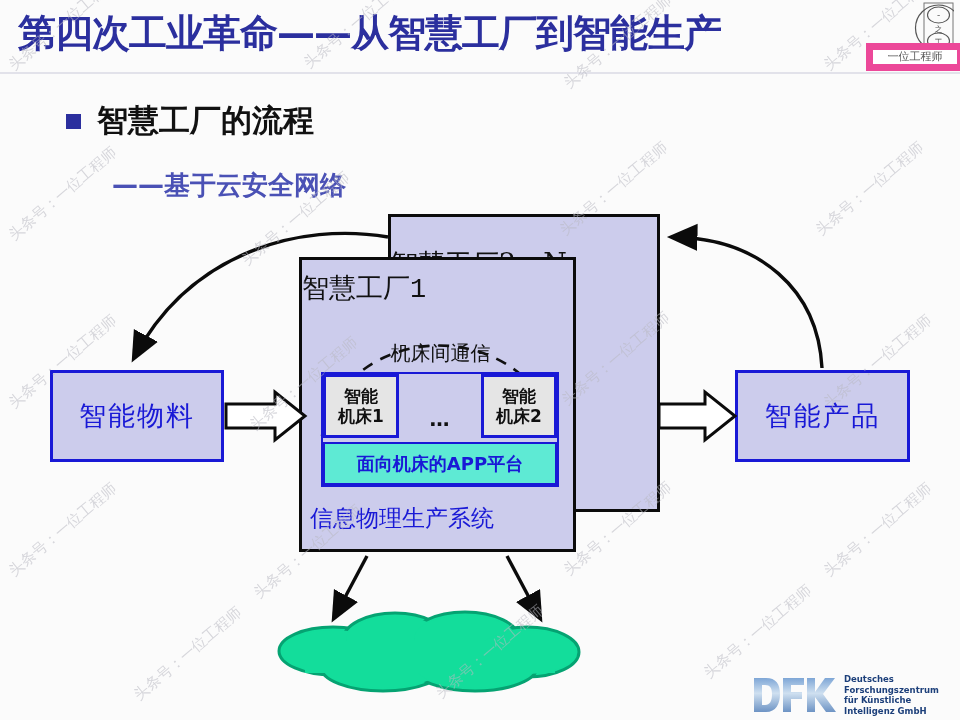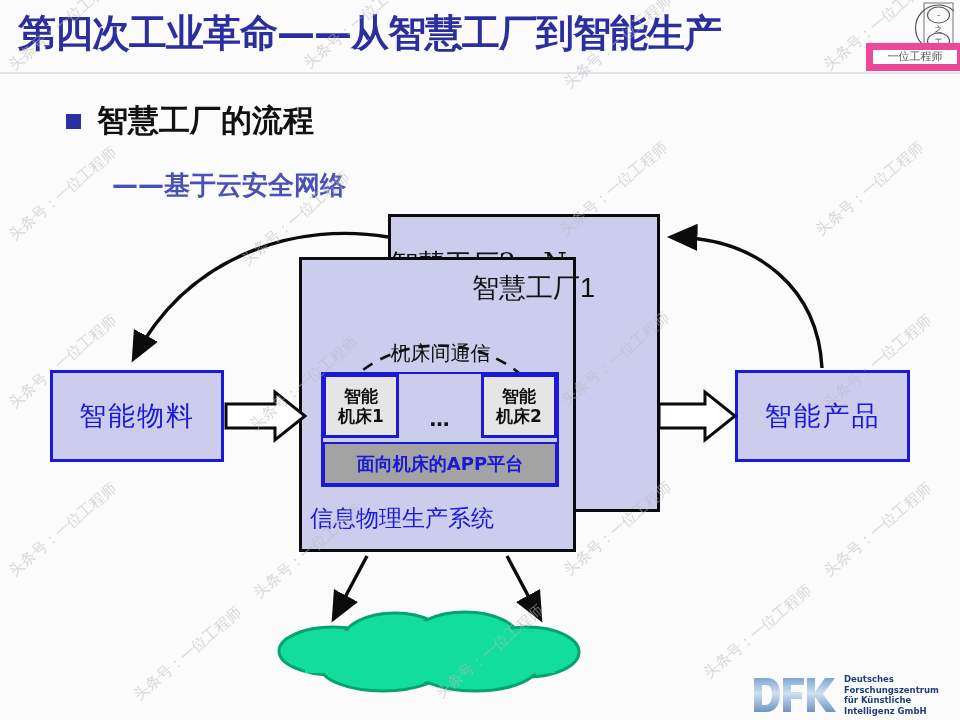--- a/index.html
+++ b/index.html
@@ -155,26 +155,25 @@
     left: 299px; top: 257px;
     width: 277px; height: 295px;
     background: #ccccec;
     border: 3px solid #0b0b0b;
     z-index: 16;
   }
   #factory-1-label {
     position: absolute;
     left: 0; top: 10px;
     width: 277px;
-    text-align: right;
-    font-family: Liberation Sans, sans-serif;
+    text-align: left;
+    font-family: Liberation Mono, monospace;
     font-size: 27px;
     color: #111;
     white-space: nowrap;
-    padding-left: 16px;
   }
 
   
   #comm-arc {
     position: absolute;
     left: 8px; top: 58px;
     width: 258px; height: 120px;
     z-index: 17;
   }
   #comm-label {
@@ -226,21 +225,21 @@
     margin-top: 22px;
     font-size: 20px;
     font-weight: bold;
     color: #111;
     letter-spacing: 1px;
   }
   #app-platform-box {
     position: absolute;
     left: 0; top: 68px;
     width: 234px; height: 43px;
-    background: #a3a3a3;
+    background: #5eead4;
     border: 2px solid #1919d6;
     box-sizing: border-box;
     display: flex;
     align-items: center;
     justify-content: center;
     font-family: "DejaVu Sans", "Liberation Sans", sans-serif;
     font-size: 18px;
     font-weight: bold;
     color: #1919d6;
     white-space: nowrap;

